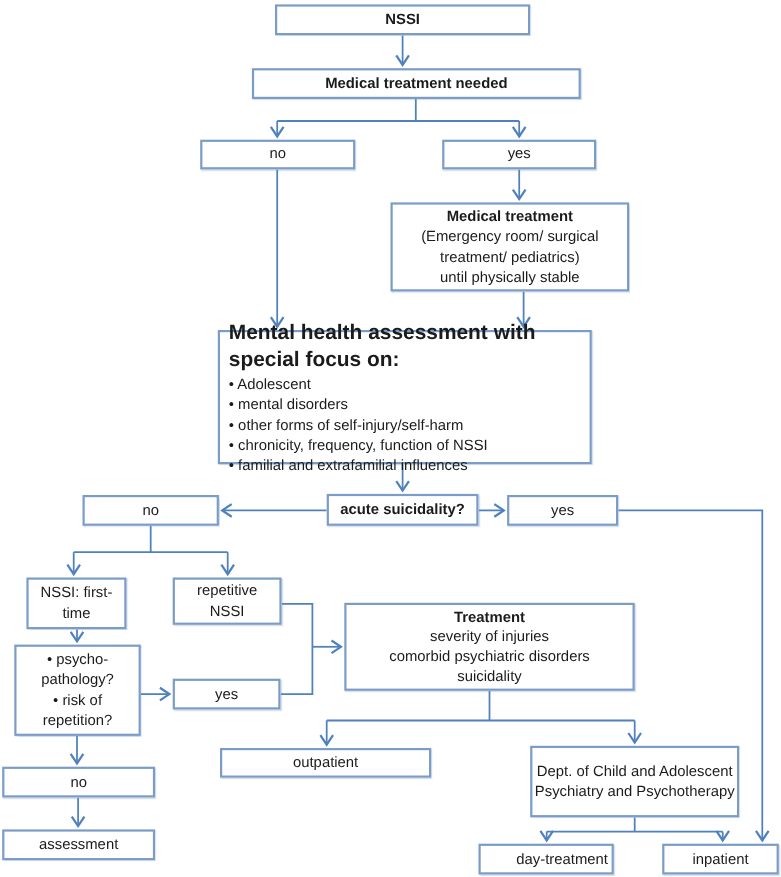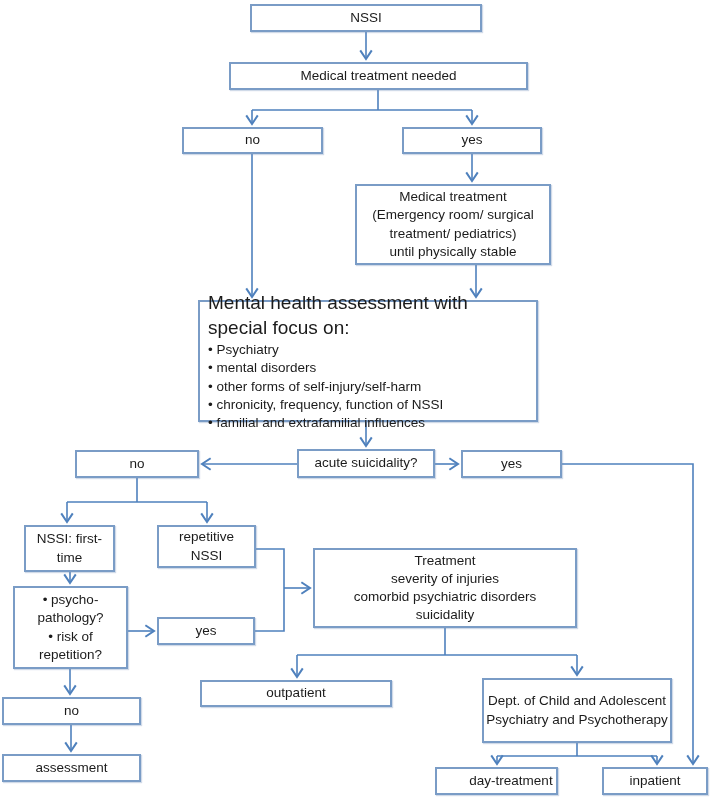--- a/index.html
+++ b/index.html
@@ -24,33 +24,33 @@
     border: 2px solid #7a9cc6;
     box-shadow: 1px 1px 1px rgba(120,150,190,0.35);
     display: flex;
     flex-direction: column;
     align-items: center;
     justify-content: center;
     text-align: center;
     font-size: 13.5px;
     line-height: 1.35;
   }
-  .box .bold, .box.bold { font-weight: normal; justify-content: center; }
+  .box .bold, .box.bold { font-weight: bold; justify-content: center; }
   .box.left-align {
     align-items: flex-start;
     text-align: left;
     padding: 4px 8px;
   }
   .box .row { display: block; }
   
   #n-nssi          { left:250px; top:4px;   width:232px; height:28px; }
   #n-medneeded     { left:229px; top:62px;  width:299px; height:28px; }
   #n-no1           { left:182px; top:127px; width:141px; height:27px; }
   #n-yes1          { left:402px; top:127px; width:140px; height:27px; }
-  #n-medtreat      { left:355px; top:184px; width:196px; height:81px; padding:2px 8px; }
+  #n-medtreat      { left:355px; top:184px; width:217px; height:81px; padding:2px 8px; }
   #n-assessment    { left:198px; top:300px; width:340px; height:122px; }
   #n-assessment .bold { font-size:19px; }
   #n-acute         { left:297px; top:449px; width:138px; height:29px; }
   #n-no2           { left:75px;  top:450px; width:124px; height:28px; }
   #n-yes2          { left:461px; top:450px; width:101px; height:28px; }
   #n-firsttime     { left:24px;  top:525px; width:91px;  height:47px; padding:0 5px; }
   #n-repetitive    { left:157px; top:525px; width:99px;  height:43px; padding:0 5px; }
   #n-psycho        { left:13px;  top:586px; width:115px; height:83px; padding:0 7px; }
   #n-yes3          { left:157px; top:617px; width:98px;  height:28px; }
   #n-treatment     { left:313px; top:548px; width:264px; height:80px; }
@@ -121,21 +121,21 @@
   </div>
 
   <div class="box" id="n-medtreat">
     <div class="bold row">Medical treatment</div>
     <div class="row">(Emergency room/ surgical treatment/ pediatrics)</div>
     <div class="row">until physically stable</div>
   </div>
 
   <div class="box left-align" id="n-assessment">
     <div class="bold row">Mental health assessment with special focus on:</div>
-    <div class="row">• Psychiatry</div>
+    <div class="row">• Adolescent</div>
     <div class="row">• mental disorders</div>
     <div class="row">• other forms of self-injury/self-harm</div>
     <div class="row">• chronicity, frequency, function of NSSI</div>
     <div class="row">• familial and extrafamilial influences</div>
   </div>
 
   <div class="box bold" id="n-acute">
     <span>acute suicidality?</span>
   </div>
 

